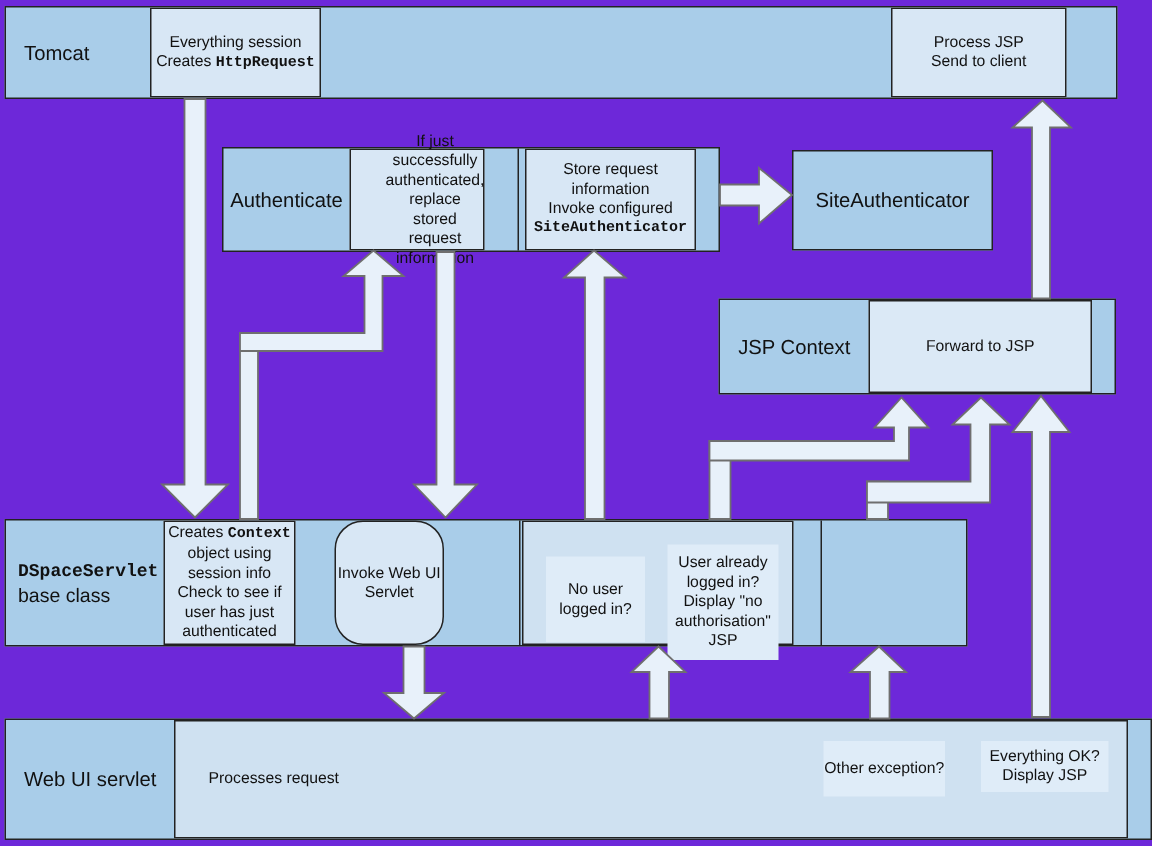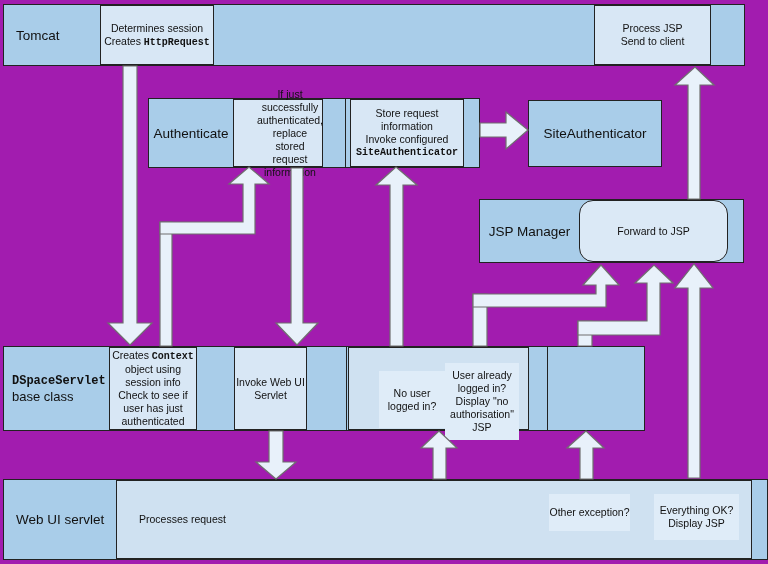--- a/index.html
+++ b/index.html
@@ -1,33 +1,33 @@
 <!DOCTYPE html>
 <html><head>
 <meta charset="utf-8">
 <style>
   html,body{margin:0;padding:0;background:#fff;}
   #canvas{
-    position:relative;width:768px;height:564px;background:#a21caf;overflow:hidden;
+    position:relative;width:768px;height:564px;background:#6d28d9;overflow:hidden;
     font-family:"Liberation Sans","DejaVu Sans",sans-serif;color:#111;
   }
   .band{
     position:absolute;background:#a9cde9;border:1px solid #222;box-sizing:border-box;
   }
   .plainbox{
     position:absolute;background:#a9cde9;border:1px solid #222;box-sizing:border-box;
     display:flex;align-items:center;justify-content:center;
   }
   .box{
     position:absolute;top:0;bottom:0;background:#d8e7f5;border:1px solid #222;box-sizing:border-box;
     display:flex;flex-direction:column;align-items:center;justify-content:center;
     font-size:10.5px;line-height:13px;text-align:center;white-space:pre-line;
   }
   .panel{background:#cfe1f1;}
-  .lightfill{background:#dbe9f6;border-radius:14px;}
+  .lightfill{background:#dbe9f6;}
   .sub{
     position:absolute;background:#dfecf8;display:flex;align-items:center;justify-content:center;
     font-size:10.5px;line-height:13px;text-align:center;white-space:pre-line;box-sizing:border-box;margin-top:12px;
   }
   .bandlbl{
     position:absolute;top:0;bottom:0;display:flex;align-items:center;
     font-size:13.5px;
   }
   .centerlbl{justify-content:center;text-align:center;}
   .vline{position:absolute;top:0;bottom:0;width:1px;background:#222;}
@@ -38,21 +38,21 @@
   #arrows polygon{fill:#e8f1fa;stroke:#6f6f6f;stroke-width:1.2;}
 </style>
 </head>
 <body>
 
 <div id="canvas">
 
   <div class="band" style="left:3px;top:4px;width:742px;height:62px;">
     <span class="bandlbl" style="left:12px;">Tomcat</span>
     <div class="box" style="left:96px;width:114px;">
-      <div>Determines session</div>
+      <div>Everything session</div>
       <div><span>Creates </span><span class="code">HttpRequest</span></div>
     </div>
     <div class="box" style="left:590px;width:117px;">Process JSP
 Send to client</div>
   </div>
 
   <div class="band" style="left:148px;top:98px;width:332px;height:70px;">
     <span class="bandlbl centerlbl" style="left:0;width:84px;">Authenticate</span>
     <div class="box" style="left:84px;width:90px;padding-left:24px;">If just successfully
 authenticated,
@@ -64,60 +64,60 @@
       <div>Invoke configured</div>
       <div class="code">SiteAuthenticator</div>
     </div>
   </div>
 
   <div class="plainbox" style="left:528px;top:100px;width:134px;height:67px;font-size:13.5px;">
     <span>SiteAuthenticator</span>
   </div>
 
   <div class="band" style="left:479px;top:199px;width:265px;height:64px;">
-    <span class="bandlbl centerlbl" style="left:0;width:99px;">JSP Manager</span>
+    <span class="bandlbl centerlbl" style="left:0;width:99px;">JSP Context</span>
     <div class="box lightfill" style="left:99px;width:149px;">Forward to JSP</div>
   </div>
 
   <div class="band" style="left:3px;top:346px;width:642px;height:85px;">
     <div class="bandlbl dsl" style="left:8px;">
       <div>
         <div class="code">DSpaceServlet</div>
         <div>base class</div>
       </div>
     </div>
     <div class="box" style="left:105px;width:88px;">
       <div><span>Creates </span><span class="code">Context</span></div>
       <div style="white-space:pre-line;">object using
 session info
 Check to see if
 user has just
 authenticated</div>
     </div>
-    <div class="box" style="left:230px;width:73px;">Invoke Web UI
+    <div class="box" style="left:219px;width:73px;border-radius:19px;">Invoke Web UI
 Servlet</div>
     <div class="vline" style="left:342px;"></div>
     <div class="box panel" style="left:344px;width:181px;">
-      <div class="sub" style="left:30px;top:11px;width:66px;height:57px;">No user
+      <div class="sub" style="left:15px;top:11px;width:66px;height:57px;">No user
 logged in?</div>
       <div class="sub" style="left:96px;top:3px;width:74px;height:77px;">User already
 logged in?
 Display "no
 authorisation"
 JSP</div>
     </div>
     <div class="vline" style="left:543px;"></div>
   </div>
 
   <div class="band" style="left:3px;top:479px;width:765px;height:81px;">
     <span class="bandlbl" style="left:12px;">Web UI servlet</span>
     <div class="box panel" style="left:112px;width:636px;display:block;">
       <span style="position:absolute;left:22px;top:0;bottom:0;display:flex;align-items:center;">Processes request</span>
       <div class="sub" style="left:432px;top:1px;width:81px;height:37px;">Other exception?</div>
-      <div class="sub" style="left:537px;top:1px;width:85px;height:46px;">Everything OK?
+      <div class="sub" style="left:537px;top:1px;width:85px;height:34px;">Everything OK?
 Display JSP</div>
     </div>
   </div>
 
   <svg id="arrows" width="768" height="564" viewBox="0 0 768 564">
     <g>
       <polygon points="123,66 137,66 137,323 152,323 130,345 108,323 123,323"></polygon>
     </g>
     <g>
       <polygon points="160,222 172,222 172,346 160,346"></polygon>

